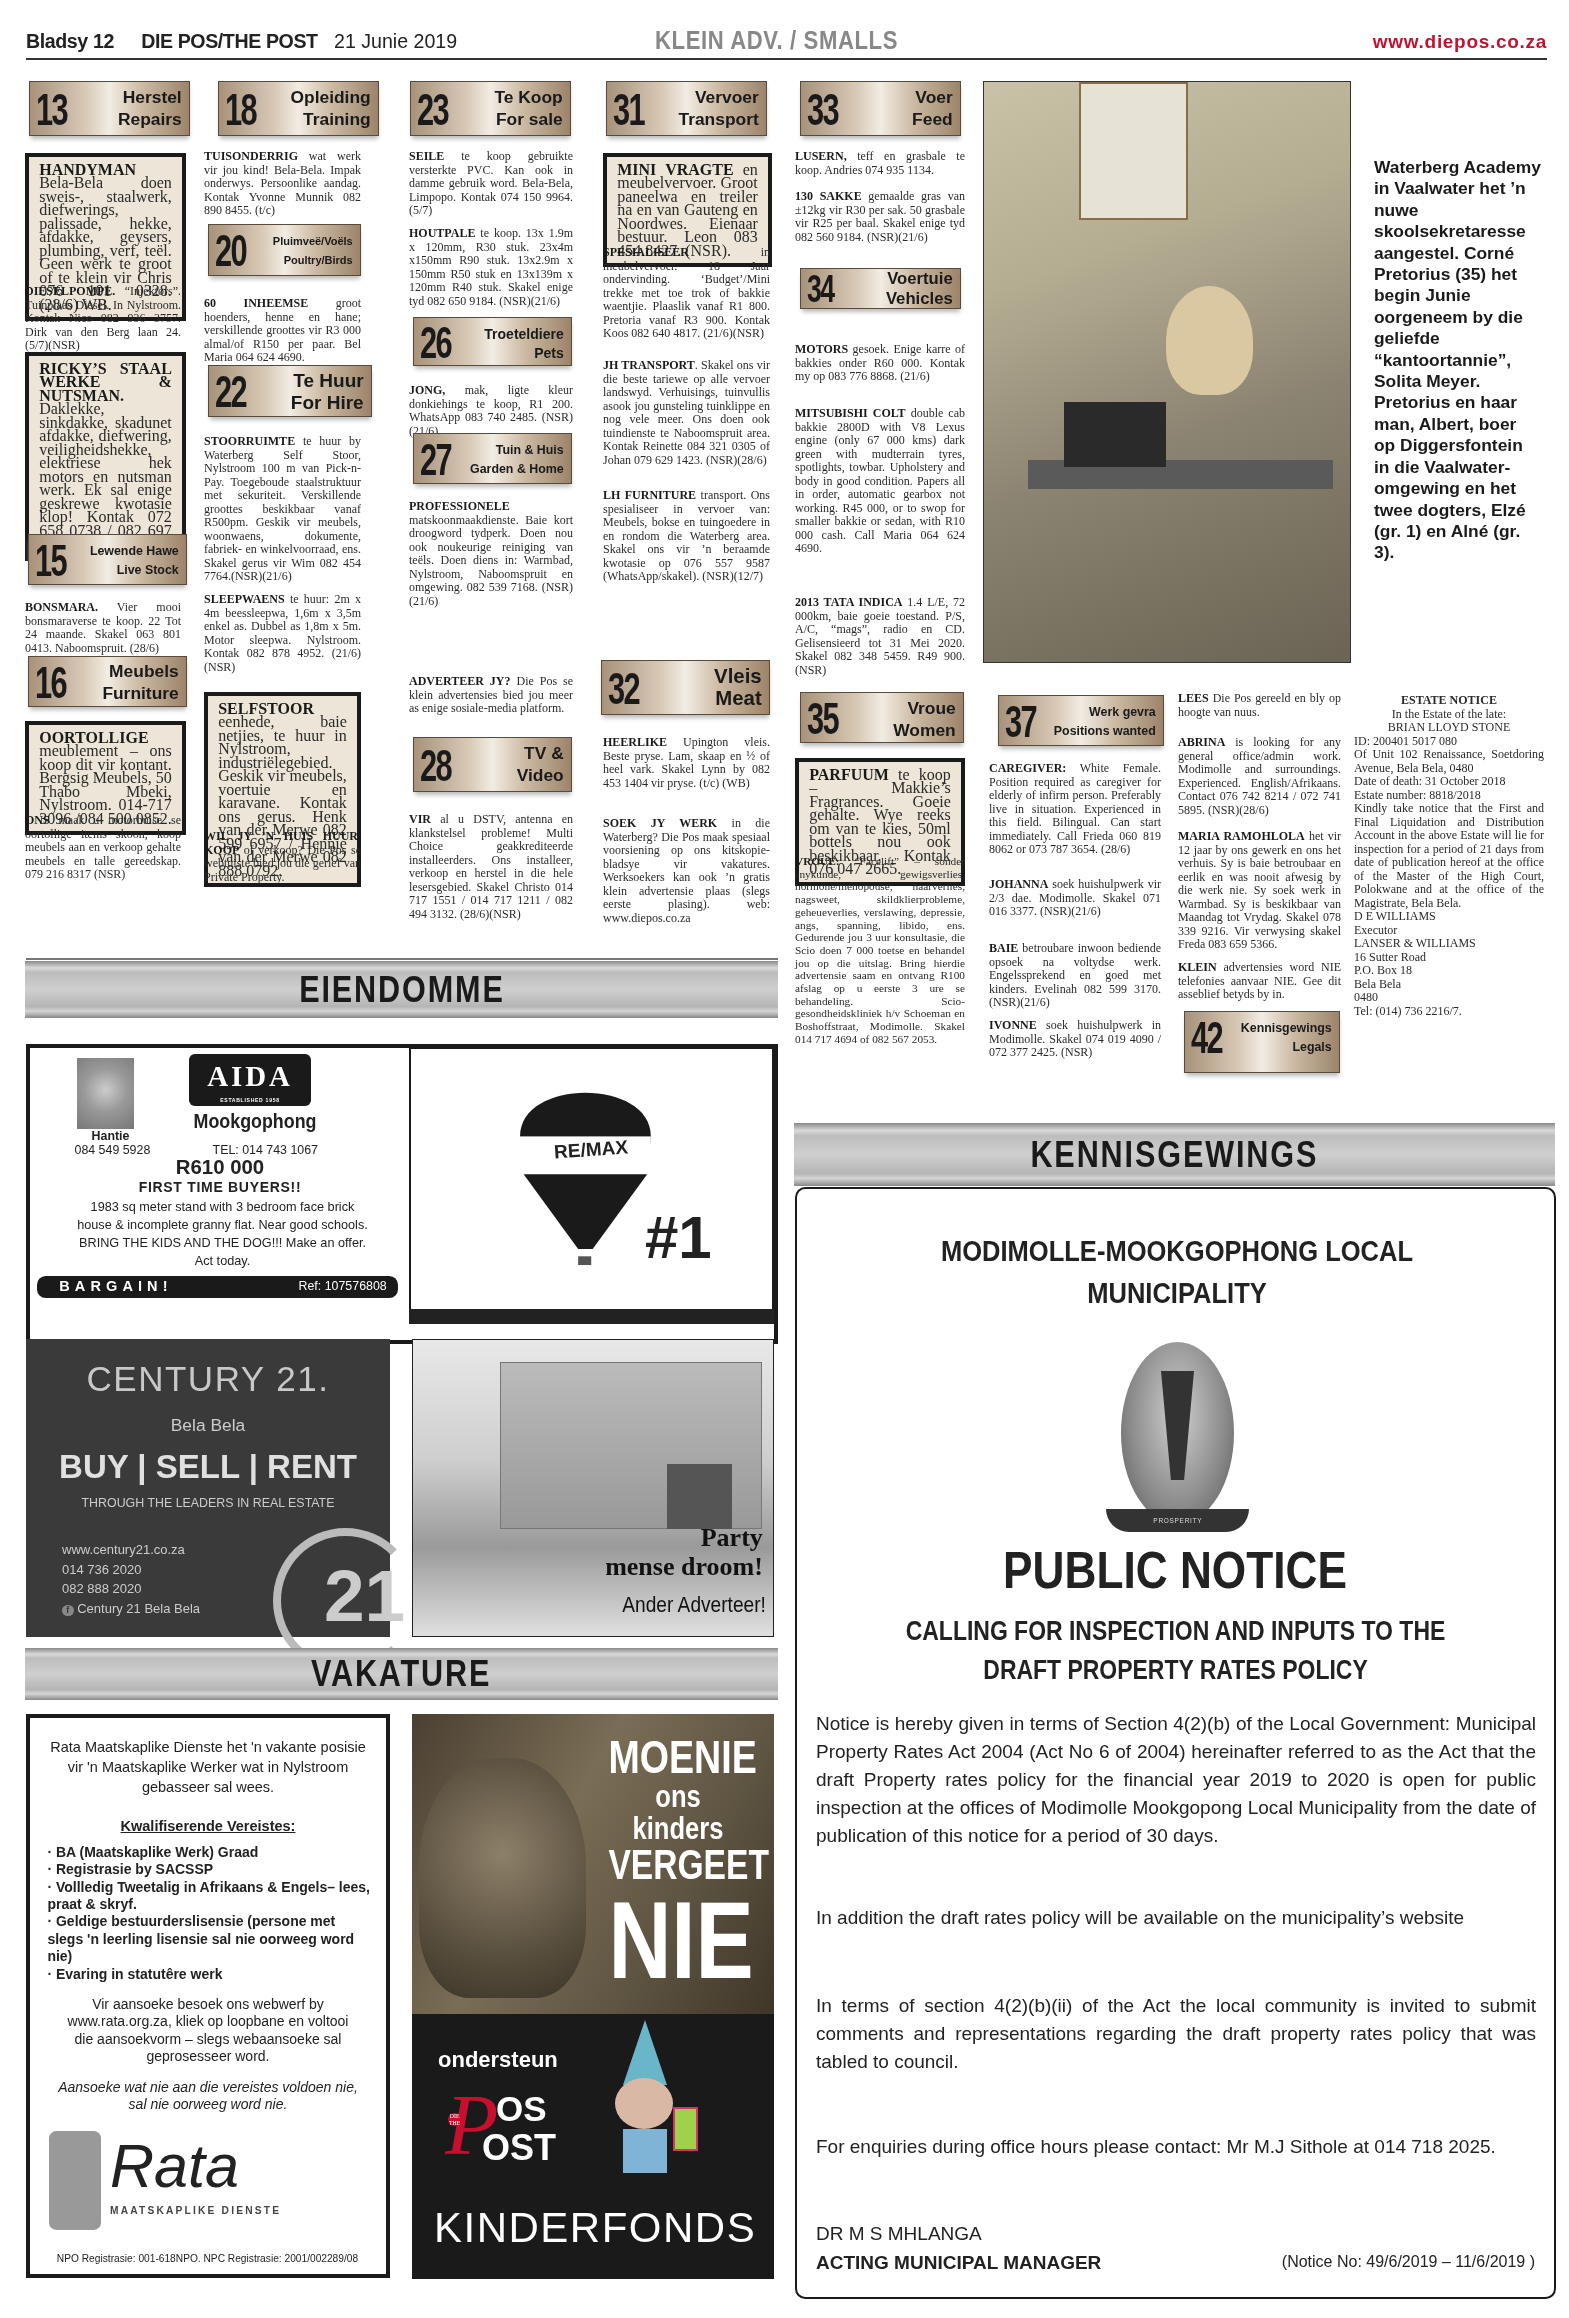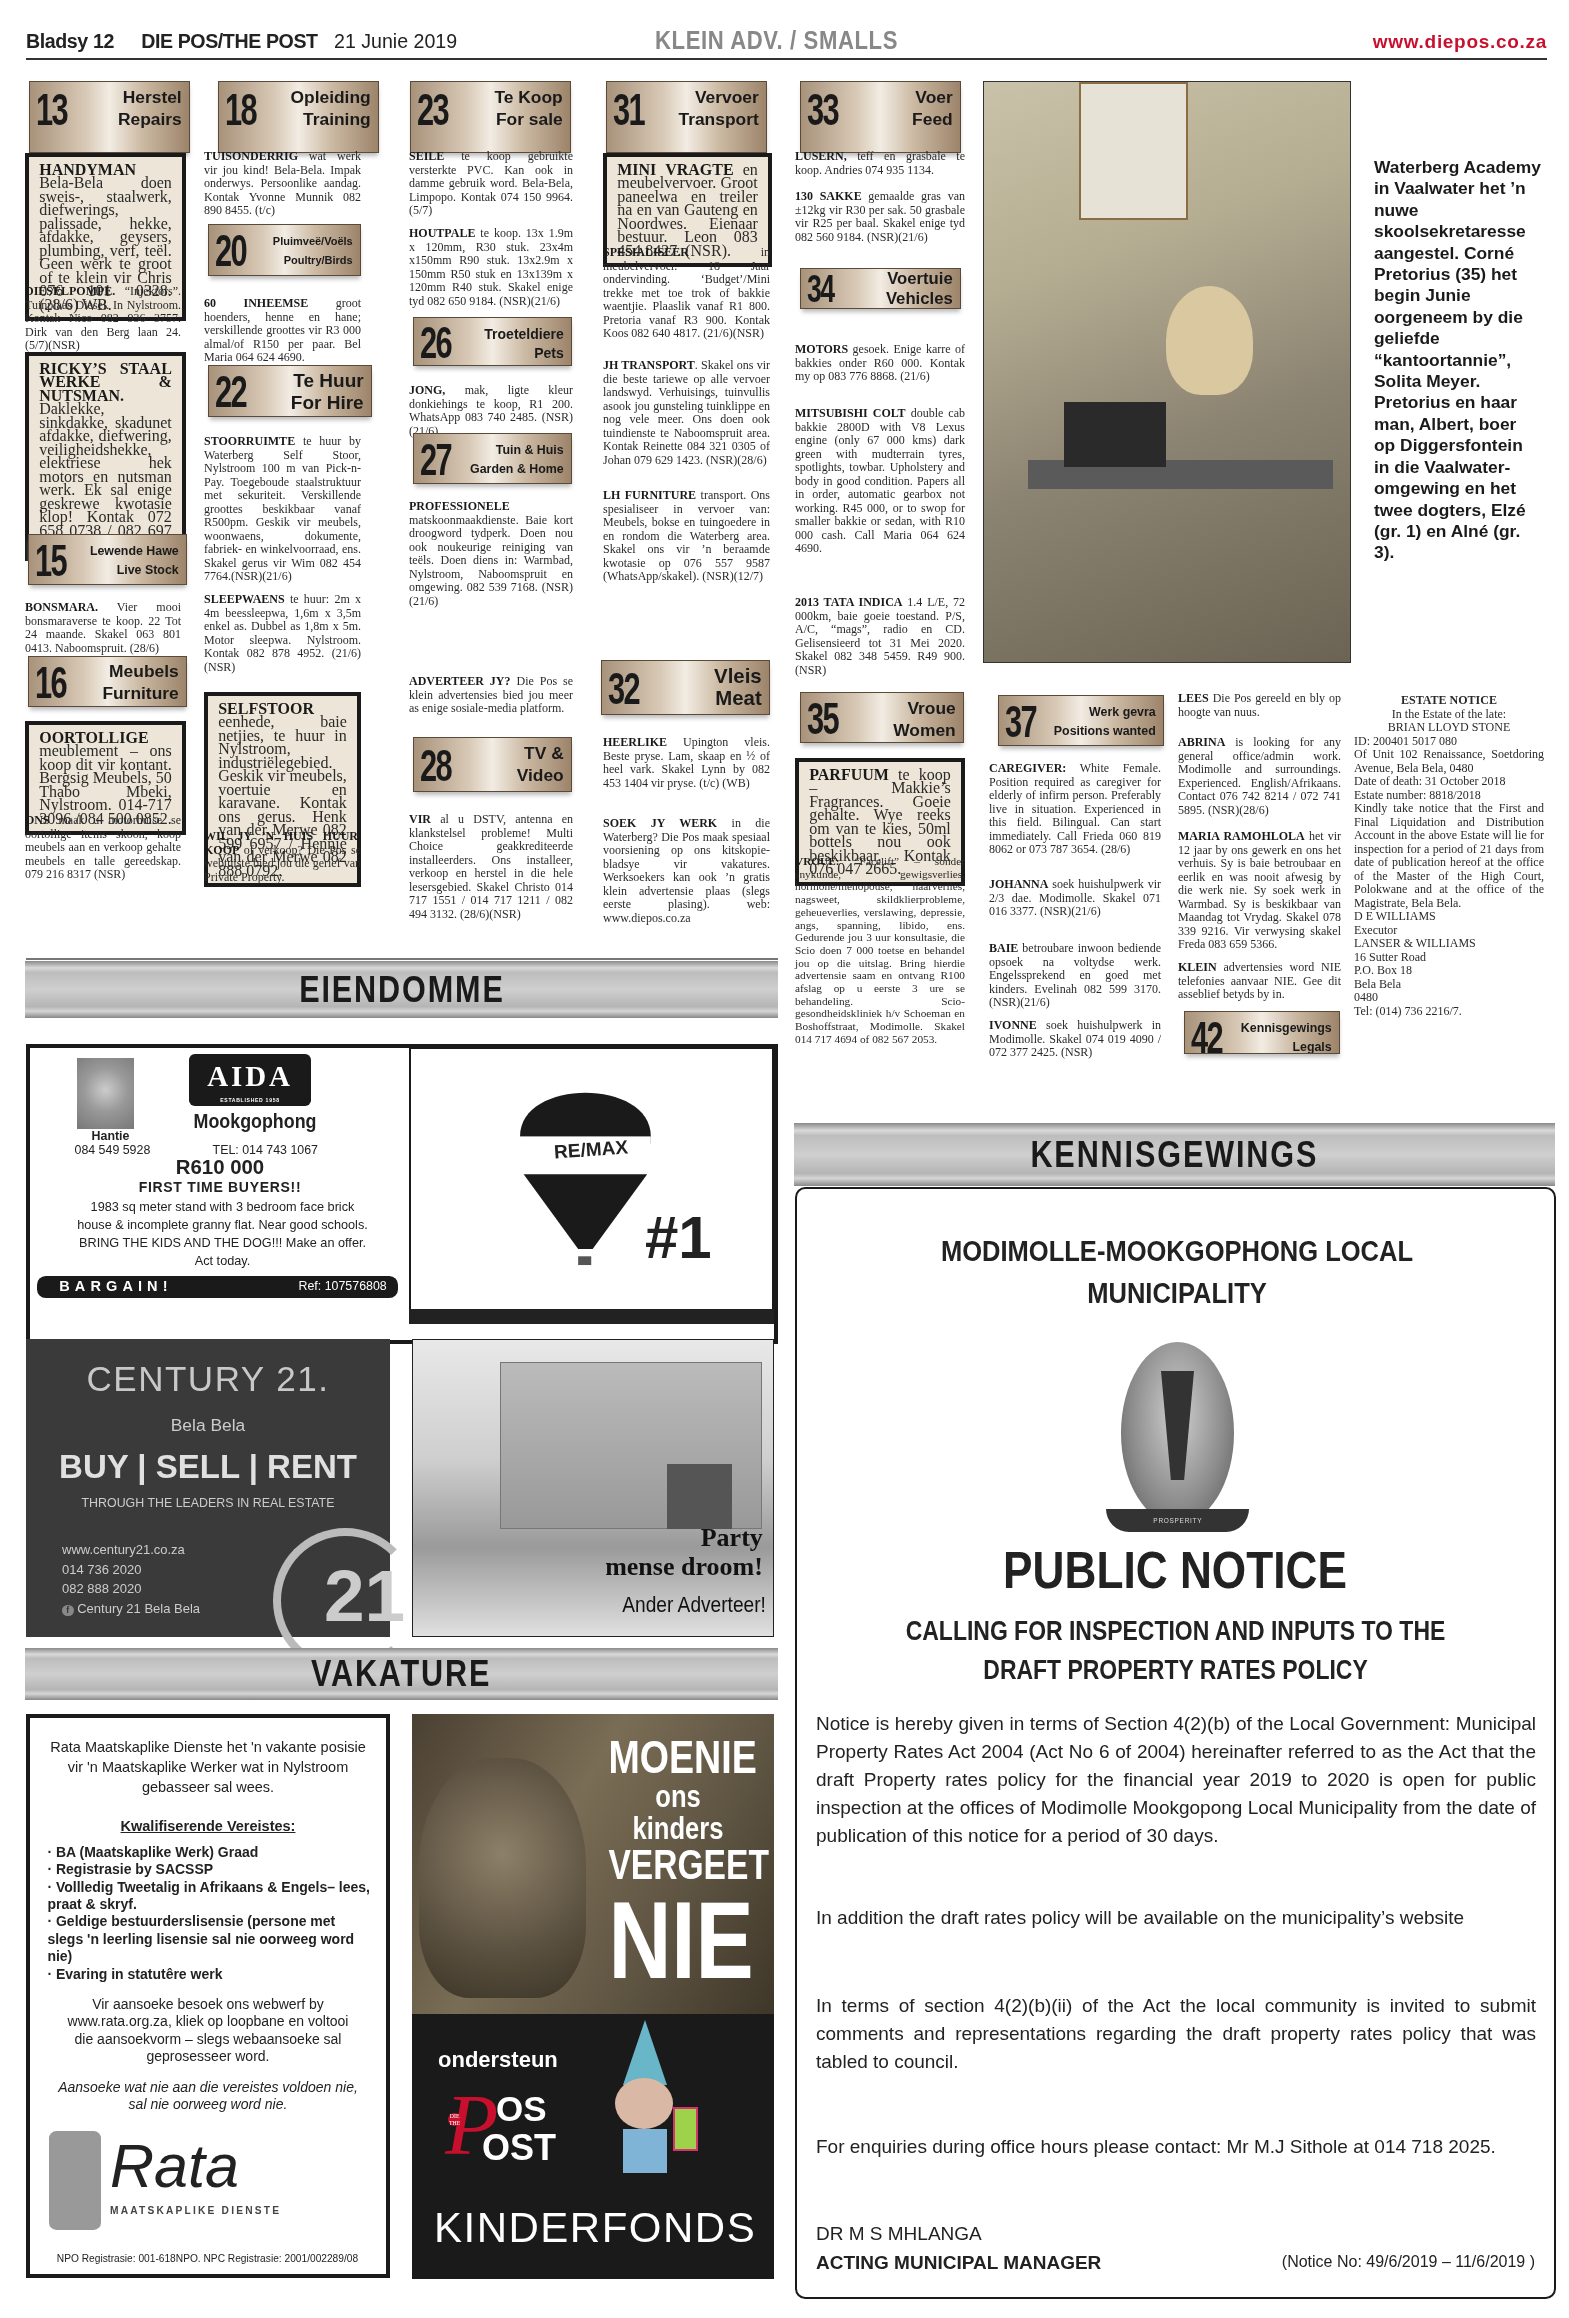--- a/index.html
+++ b/index.html
@@ -3,21 +3,21 @@
 <meta charset="utf-8">
 <style>
 *{box-sizing:border-box;margin:0;padding:0}
 body{width:1569px;height:2319px;background:#fff;font-family:"Liberation Serif",serif;color:#222;position:relative;overflow:hidden}
 .abs{position:absolute}
 .masthead{left:26px;top:28px;width:1521px;height:32px;border-bottom:2.2px solid #333}
 .mh-left{position:absolute;left:0;top:1.5px;font-family:"Liberation Sans",sans-serif;font-size:19.6px;color:#222}
 .mh-left b{font-weight:bold;letter-spacing:-0.4px}
 .mh-center{position:absolute;left:629px;top:-2.9px;font-family:"Liberation Sans",sans-serif;font-weight:bold;font-size:26px;color:#888;letter-spacing:0.7px;transform:scaleX(0.85);transform-origin:left}
 .mh-right{position:absolute;right:0;top:2.9px;font-family:"Liberation Sans",sans-serif;font-weight:bold;font-size:19px;color:#c8102e;letter-spacing:0.7px}
-.cat{position:absolute;height:72px;background:linear-gradient(90deg,#a8927a 0%,#d8c9b6 35%,#f2ece3 50%,#cdbba5 70%,#9c846a 100%);border:1.5px solid #5a4a3a;box-shadow:0 4.4px 4.4px -1.5px #bbb;overflow:hidden}
+.cat{position:absolute;height:55px;background:linear-gradient(90deg,#a8927a 0%,#d8c9b6 35%,#f2ece3 50%,#cdbba5 70%,#9c846a 100%);border:1.5px solid #5a4a3a;box-shadow:0 4.4px 4.4px -1.5px #bbb;overflow:hidden}
 .cat .num{position:absolute;left:5.8px;top:0;font-family:"Liberation Sans",sans-serif;font-weight:bold;font-size:44px;line-height:55px;color:#1a1a1a;transform:scaleX(0.7);transform-origin:left;letter-spacing:-2.2px}
 .cat .lbl{position:absolute;right:7.3px;top:4.4px;text-align:right;font-family:"Liberation Sans",sans-serif;font-weight:bold;color:#1a1a1a;line-height:22px;font-size:17.4px}
 .cat .lbl.sm{font-size:12.4px;line-height:19px;top:7.3px}
 .ad{position:absolute;font-size:12px;line-height:13.5px;text-align:justify;color:#2a2a2a}
 .ad b{font-weight:bold;color:#1a1a1a}
 .box{position:absolute;border:4.4px solid #1a1a1a;background:#ede6d8;padding:5.8px 10.2px;font-size:16px;line-height:13.5px;text-align:justify;color:#2a2a2a}
 .box b{color:#1a1a1a}
 .banner{position:absolute;height:57px;background:linear-gradient(180deg,#8a8a8a 0%,#d9d9d9 12%,#bdbdbd 20%,#cfcfcf 50%,#b5b5b5 80%,#d5d5d5 88%,#888 100%);text-align:center;font-family:"Liberation Sans",sans-serif;font-weight:bold;color:#1a1a1a;font-size:36px;line-height:57px;letter-spacing:2.2px;overflow:hidden}
 .banner span{display:inline-block;transform:scaleX(0.85)}
 .photo{position:absolute;background:linear-gradient(160deg,#c9c2a8 0%,#b5ad92 30%,#8c8472 60%,#6b6353 100%);border:1.5px solid #333;overflow:hidden}
@@ -205,21 +205,21 @@
 </div>
 <div class="ad" style="left:989px;top:762px;width:172px"><b>CAREGIVER:</b><span> White Female. Position required as caregiver for elderly of infirm person. Preferably live in situation. Experienced in this field. Bilingual. Can start immediately. Call Frieda 060 819 8062 or 073 787 3654. (28/6)</span></div>
 <div class="ad" style="left:989px;top:878px;width:172px"><b>JOHANNA</b><span> soek huishulpwerk vir 2/3 dae. Modimolle. Skakel 071 016 3377. (NSR)(21/6)</span></div>
 <div class="ad" style="left:989px;top:942px;width:172px"><b>BAIE</b><span> betroubare inwoon bediende opsoek na voltydse werk. Engelssprekend en goed met kinders. Evelinah 082 599 3170. (NSR)(21/6)</span></div>
 <div class="ad" style="left:989px;top:1019px;width:172px"><b>IVONNE</b><span> soek huishulpwerk in Modimolle. Skakel 074 019 4090 / 072 377 2425. (NSR)</span></div>
 
 <div class="ad" style="left:1178px;top:692px;width:163px"><b>LEES</b><span> Die Pos gereeld en bly op hoogte van nuus.</span></div>
 <div class="ad" style="left:1178px;top:736px;width:163px"><b>ABRINA</b><span> is looking for any general office/admin work. Modimolle and surroundings. Experienced. English/Afrikaans. Contact 076 742 8214 / 072 741 5895. (NSR)(28/6)</span></div>
 <div class="ad" style="left:1178px;top:830px;width:163px"><b>MARIA RAMOHLOLA</b><span> het vir 12 jaar by ons gewerk en ons het verhuis. Sy is baie betroubaar en eerlik en was nooit afwesig by die werk nie. Sy soek werk in Warmbad. Sy is beskikbaar van Maandag tot Vrydag. Skakel 078 339 9216. Vir verwysing skakel Freda 083 659 5366.</span></div>
 <div class="ad" style="left:1178px;top:961px;width:163px"><b>KLEIN</b><span> advertensies word NIE telefonies aanvaar NIE. Gee dit asseblief betyds by in.</span></div>
-<div class="cat" style="left:1184px;top:1011px;width:156px;height:43px">
+<div class="cat" style="left:1184px;top:1011px;width:156px;height:62px">
   <div class="num" style="line-height:51px">42</div>
   <div class="lbl sm">
       <div>Kennisgewings</div>
       <div>Legals</div>
     </div>
 </div>
 
 <div class="estate" style="left:1354px;top:694px;width:190px">
   <div style="text-align:center;font-weight:bold">ESTATE NOTICE</div>
   <div style="text-align:center">In the Estate of the late:</div>

